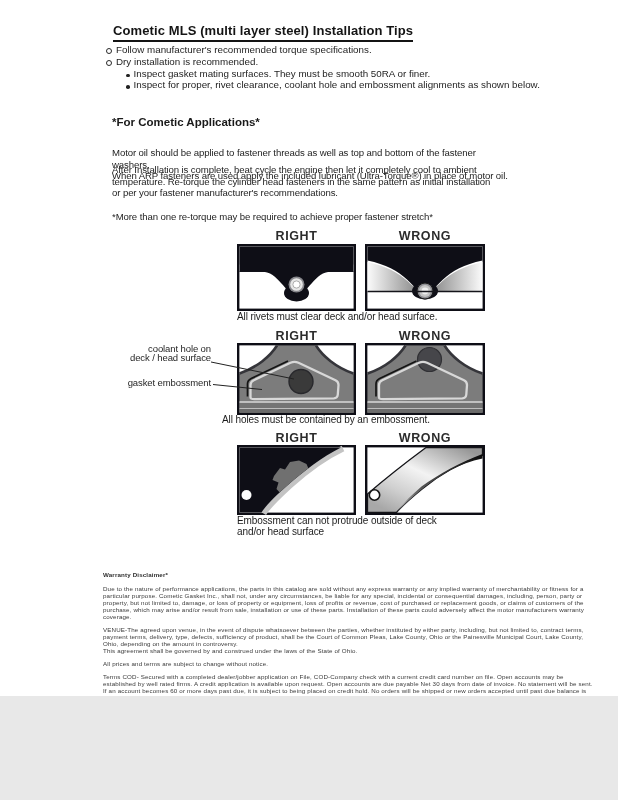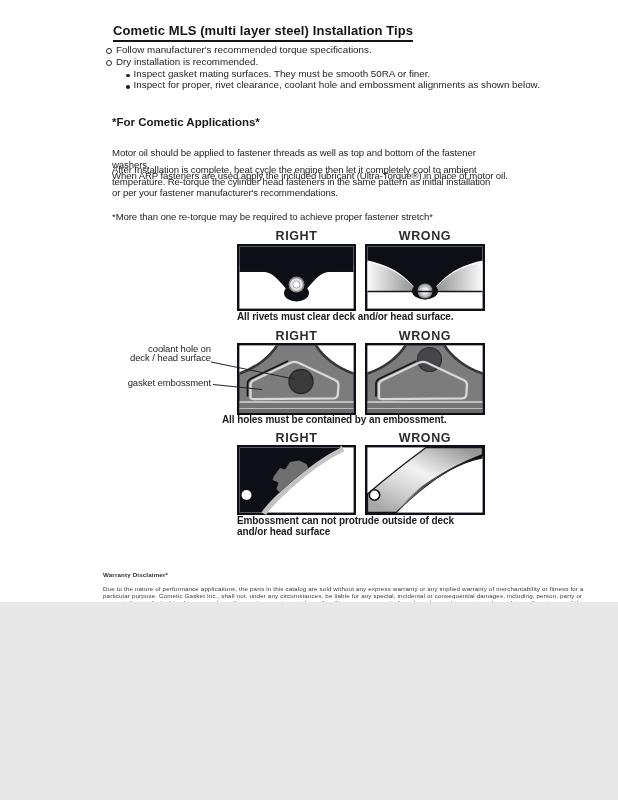--- a/index.html
+++ b/index.html
@@ -1,35 +1,35 @@
 <!DOCTYPE html>
 <html><head>
 <meta charset="utf-8">
 <style>
   html,body{margin:0;padding:0;background:#e8e8e8;}
   .page{
-    position:relative;width:618px;height:602px;background:#ffffff;
+    position:relative;width:618px;height:696px;background:#ffffff;
     font-family:"Liberation Sans",sans-serif;color:#1e1e1e;overflow:hidden;
     margin:0 auto;
   }
   .abs{position:absolute;}
   .title{
     left:113px;top:23px;font-size:13px;font-weight:bold;color:#141414;
     border-bottom:2px solid #141414;padding-bottom:2px;letter-spacing:0.1px;
   }
   .bullets{left:106px;top:44px;font-size:9.8px;line-height:11.8px;color:#242424;}
   .b-row{display:flex;align-items:center;}
   .b-row .mk{flex:0 0 auto;width:4px;height:4px;border:1px solid #2a2a2a;border-radius:50%;margin:3.2px 4px 0 0;}
   .b-row.sub{margin-left:20px;}
   .b-row.sub .mk{width:3.6px;height:3.6px;background:#222;border:none;margin-top:3.8px;}
   .diesel-h{left:112px;top:116px;font-size:11.5px;font-weight:bold;color:#191919;}
   .para{left:112px;width:402px;font-size:9.6px;line-height:11.6px;letter-spacing:-0.1px;
         white-space:pre-line;color:#242424;}
   .fig-label{font-size:12.5px;font-weight:bold;color:#2c2c2c;text-align:center;letter-spacing:0.6px;}
-  .fig-cap{font-size:10px;font-weight:bold;color:#1c1c1c;letter-spacing:-0.1px;white-space:pre-line;line-height:10.8px;}
+  .fig-cap{font-size:10px;font-weight:normal;color:#1c1c1c;letter-spacing:-0.1px;white-space:pre-line;line-height:10.8px;}
   .annot{font-size:9.5px;color:#1f1f1f;text-align:right;line-height:9.4px;white-space:pre-line;letter-spacing:-0.1px;}
   .disc{left:103px;top:571px;width:495px;font-size:6.2px;line-height:7px;
         letter-spacing:0.15px;color:#3a3a3a;}
   .disc p{margin:0 0 6px 0;white-space:pre-line;}
   .disc .dh{font-weight:bold;margin-bottom:6.5px;color:#2e2e2e;}
   .footer-code{left:390px;top:760px;font-size:13.5px;color:#333;letter-spacing:0.2px;}
   svg{display:block;}
 </style>
 </head>
 <body>

